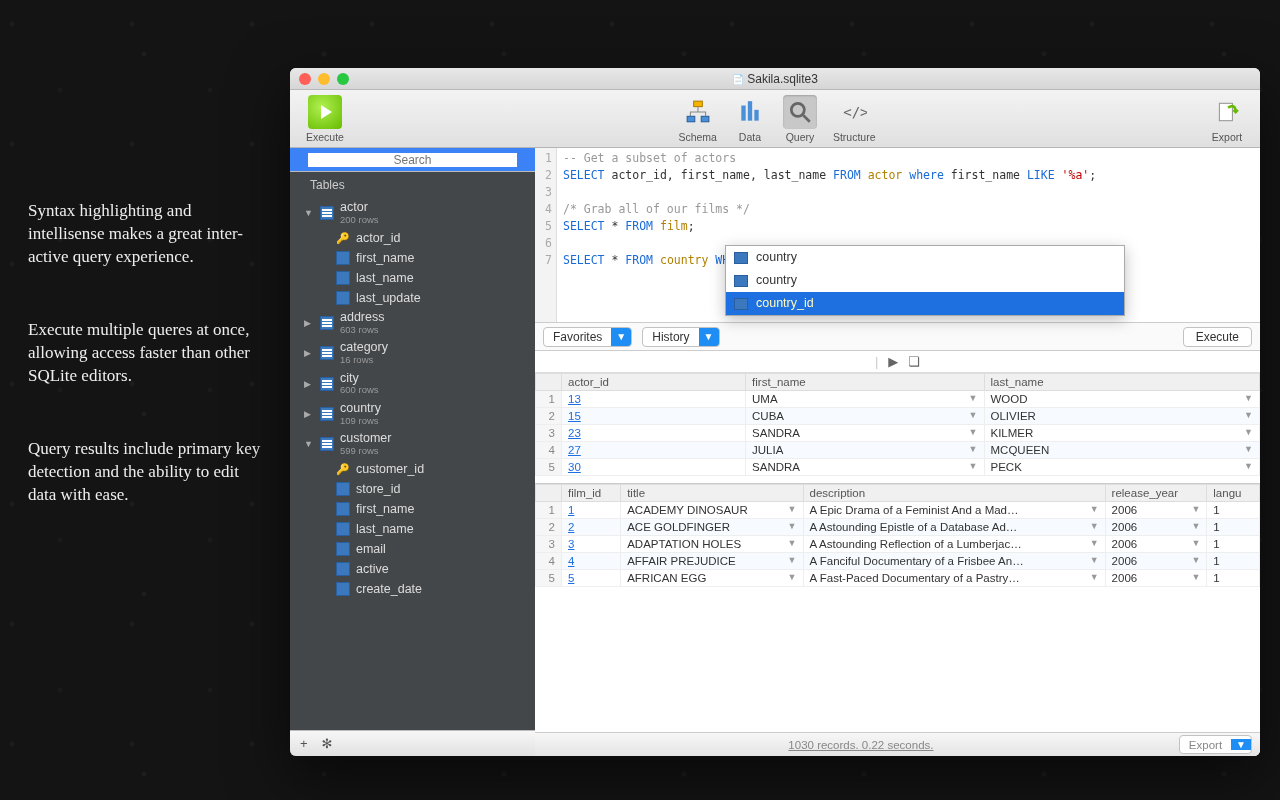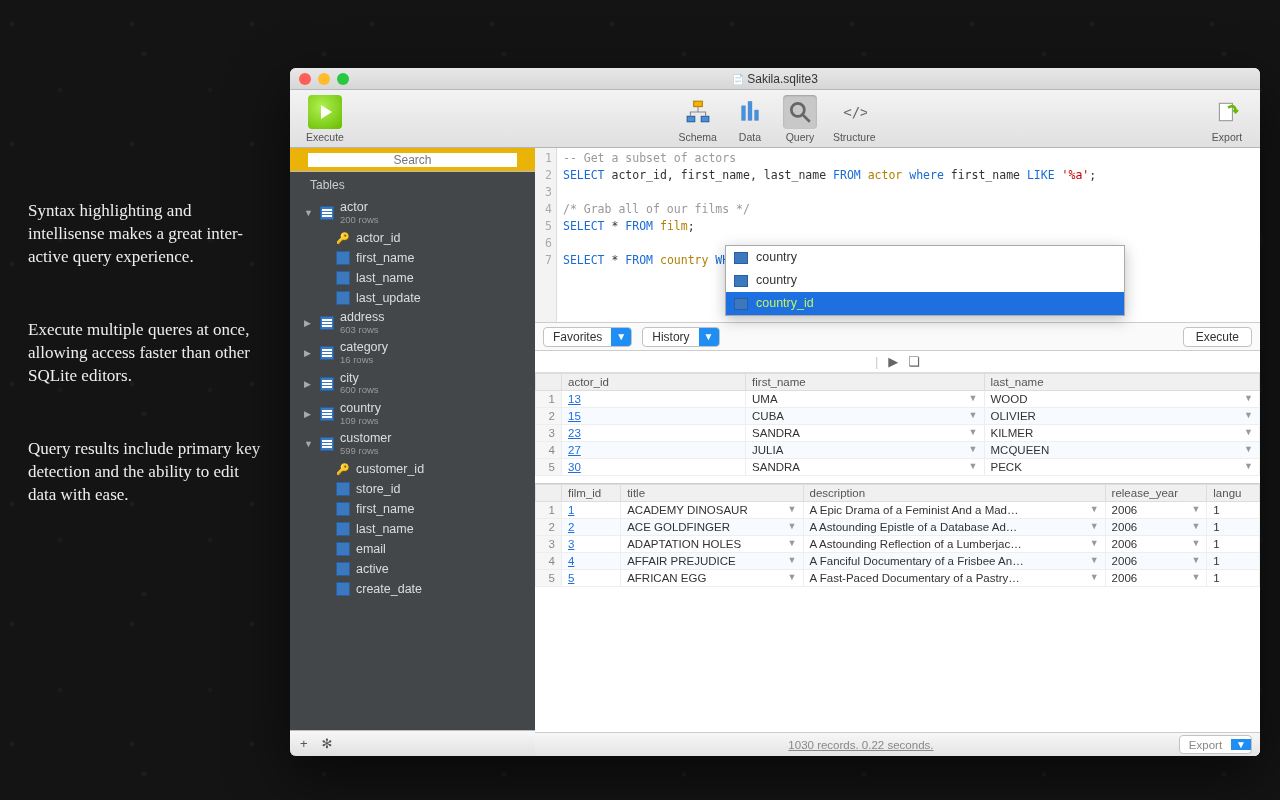--- a/index.html
+++ b/index.html
@@ -78,21 +78,21 @@
   .tbtn .ic { width:34px; height:34px; display:flex;align-items:center;justify-content:center; border-radius:4px;}
   .tbtn.active .ic { background:#c8c8c8; box-shadow: inset 0 1px 2px rgba(0,0,0,0.2);}
   .spacer { flex:1; }
   .execute-circle{width:34px;height:34px;border-radius:50%;background:radial-gradient(circle at 40% 35%,#b0f050,#66bb00);display:flex;align-items:center;justify-content:center;}
   .execute-circle::before{content:"";border-left:11px solid #fff;border-top:7px solid transparent;border-bottom:7px solid transparent;margin-left:3px;}
   .ic svg{width:26px;height:26px;}
 
   .body { flex:1; display:flex; overflow:hidden;}
   
   .sidebar { width:245px; background:#44474a; color:#ddd; display:flex; flex-direction:column;}
-  .searchwrap{background:#eab308;border-bottom:1px solid #bbb;padding:4px 18px;}
+  .searchwrap{background:#3b82f6;border-bottom:1px solid #bbb;padding:4px 18px;}
   .search{width:100%;border:none;outline:none;background:#fff;font-size:12px;text-align:center;color:#999;}
   .treehdr{padding:6px 20px;font-size:12px;color:#ccc;}
   .tree{flex:1;overflow:auto;font-size:12.5px;}
   .tnode{display:flex;align-items:center;gap:6px;padding:3px 8px 3px 14px;white-space:nowrap;}
   .tnode.child{padding-left:46px;}
   .tnode .disc{color:#aaa;font-size:9px;width:10px;display:inline-block;}
   .tnode .rows{font-size:9.5px;color:#999;margin-left:0;}
   .tnode .tblic, .tnode .colic, .tnode .keyic{width:14px;height:14px;display:inline-flex;align-items:center;justify-content:center;flex-shrink:0;}
   .tblic{background:#3b78bd;border:1px solid #2a5f9e;}
   .tblic::before{content:"";display:block;width:10px;height:2px;background:#fff;box-shadow:0 3px 0 #fff,0 6px 0 #fff;margin-top:-6px;}
@@ -107,21 +107,21 @@
   .editor{display:flex;height:175px;border-bottom:1px solid #ccc;font-family:Menlo,Monaco,monospace;font-size:11.5px;line-height:17px;position:relative;}
   .gutter{width:22px;background:#f3f3f3;border-right:1px solid #ddd;text-align:right;color:#aaa;padding:2px 4px 0 0;}
   .code{flex:1;padding:2px 6px;white-space:pre;color:#333;}
   .kw{color:#1a6bd6;} .tblname{color:#b08000;} .cmt{color:#999;} .str{color:#c00000;} .hlsel{background:#bcd7f6;}
   .autocomplete{
     position:absolute; left:190px; top:97px; width:400px;
     background:#fff; border:1px solid #aaa; box-shadow:0 4px 14px rgba(0,0,0,0.25);
     font-family:-apple-system,Arial,sans-serif; font-size:12.5px;
   }
   .acitem{display:flex;align-items:center;gap:8px;padding:3px 8px;}
-  .acitem.sel{background:#1e6fe0;color:#bef264;}
+  .acitem.sel{background:#1e6fe0;color:#fef9c3;}
   .acic{width:14px;height:12px;background:#3b78bd;border:1px solid #2a5f9e;flex-shrink:0;}
 
   .midbar{height:28px;border-bottom:1px solid #ccc;display:flex;align-items:center;padding:0 8px;gap:10px;font-size:12px;background:#fafafa;}
   .mbtn{display:flex;align-items:center;gap:0;border:1px solid #c2c2c2;border-radius:4px;overflow:hidden;height:20px;background:#fff;justify-content:flex-end;}
   .mbtn span{padding:0 9px;line-height:20px;} .mbtn .chev{background:#1e8df4;color:#fff;padding:0 5px;font-size:10px;}
   .execbtn{margin-left:auto;border:1px solid #c2c2c2;border-radius:4px;background:#fff;padding:2px 12px;}
 
   .iconrow{height:22px;display:flex;align-items:center;justify-content:center;gap:10px;border-bottom:1px solid #ddd;font-size:13px;color:#666;}
 
   .results{flex:1;overflow:auto;display:flex;flex-direction:column;}

